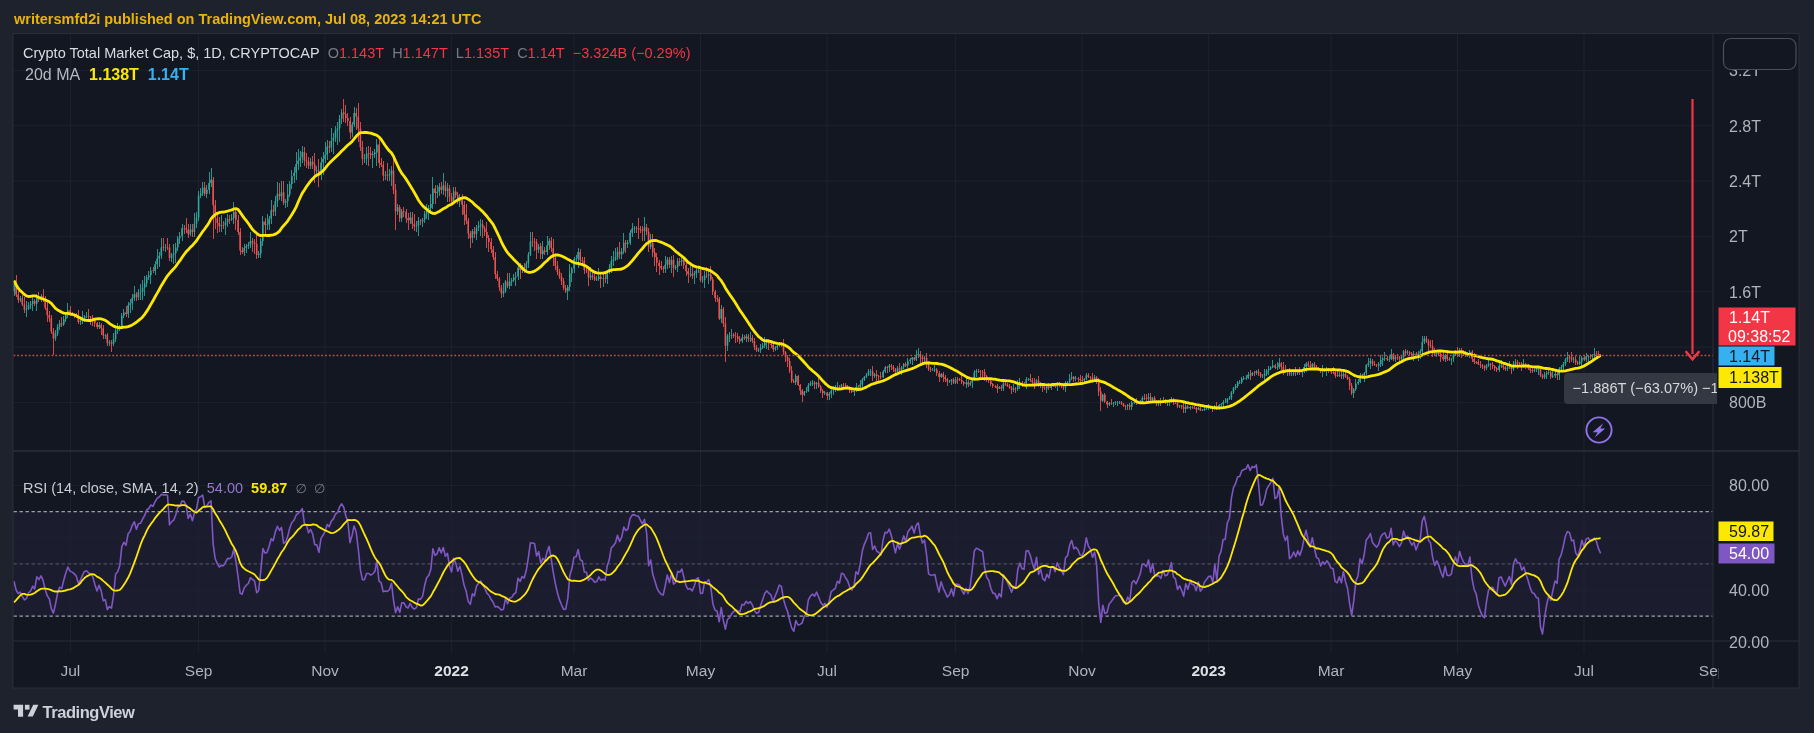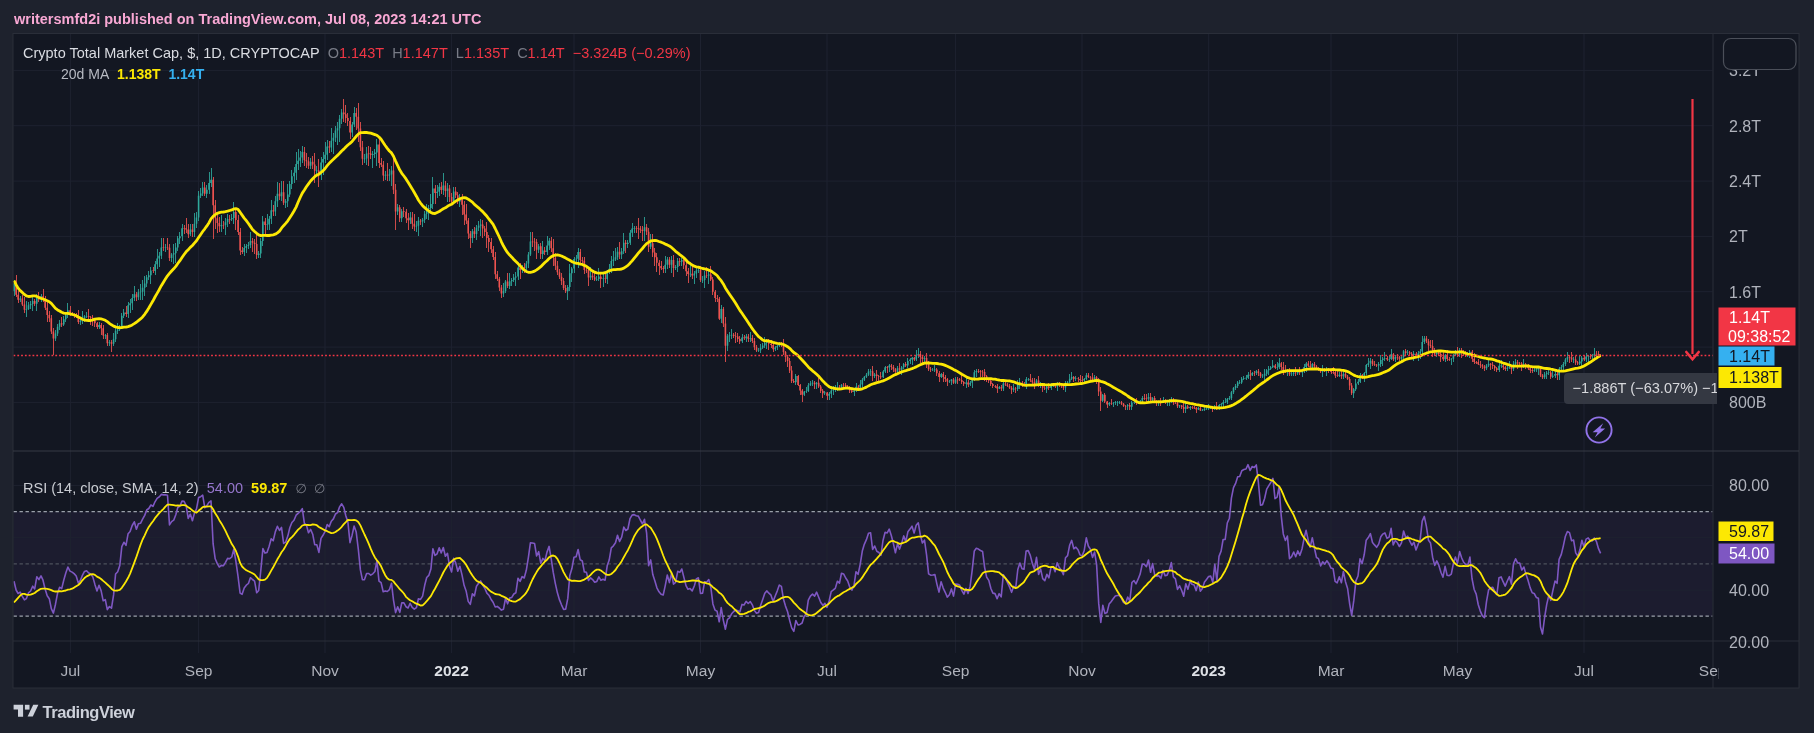--- a/index.html
+++ b/index.html
@@ -70,18 +70,18 @@
 <rect x="1723.5" y="38.5" width="72.5" height="31" rx="7.5" fill="#131722" stroke="#4b4f59" stroke-width="1.2"></rect>
 <circle cx="1599" cy="430" r="12.6" fill="none" stroke="#9173e9" stroke-width="1.9"></circle>
 <path d="M1603.2 423.2L1592.6 432.2L1597.6 432.2L1594.8 437.6L1605.2 428.4L1600.4 428.4Z" fill="#9173e9"></path>
 <g fill="#cdd1da">
       <path d="M13.6 704.8h9.5v11.9h-5.1v-7.1h-4.4z"></path>
       <rect x="24.9" y="704.8" width="4.6" height="4.8"></rect>
       <path d="M33.2 704.8h5.2l-5.6 11.8h-5.2z"></path>
     </g>
 <text x="42.5" y="711.5" fill="#cdd1da" font-size="16.5" font-weight="700" letter-spacing="-0.45" font-family="Liberation Sans, sans-serif" dominant-baseline="central">TradingView</text>
 </svg>
-<div class="abs" style="left:14px;top:11px;font-size:14.5px;font-weight:700;color:#f9a8d4;letter-spacing:0px;">writersmfd2i published on TradingView.com, Jul 08, 2023 14:21 UTC</div>
+<div class="abs" style="left:14px;top:11px;font-size:14.5px;font-weight:700;color:#eab308;letter-spacing:0px;">writersmfd2i published on TradingView.com, Jul 08, 2023 14:21 UTC</div>
 <div class="abs" style="left:23px;top:45px;font-size:14.5px;color:#dadce2;">Crypto Total Market Cap, $, 1D, CRYPTOCAP&nbsp;&nbsp;<span style="color:#787b86">O</span><span style="color:#f23645">1.143T</span>&nbsp;&nbsp;<span style="color:#787b86">H</span><span style="color:#f23645">1.147T</span>&nbsp;&nbsp;<span style="color:#787b86">L</span><span style="color:#f23645">1.135T</span>&nbsp;&nbsp;<span style="color:#787b86">C</span><span style="color:#f23645">1.14T</span>&nbsp;&nbsp;<span style="color:#f23645">−3.324B (−0.29%)</span></div>
-<div class="abs" style="left:25px;top:66px;font-size:14px;color:#b7bac2;margin-left:36px;">20d MA&nbsp;&nbsp;<span style="color:#fce803;font-weight:700">1.138T</span>&nbsp;&nbsp;<span style="color:#35b0f0;font-weight:700">1.14T</span></div>
+<div class="abs" style="left:25px;top:66px;font-size:16px;color:#b7bac2;">20d MA&nbsp;&nbsp;<span style="color:#fce803;font-weight:700">1.138T</span>&nbsp;&nbsp;<span style="color:#35b0f0;font-weight:700">1.14T</span></div>
 <div class="abs" style="left:23px;top:480px;font-size:14.5px;color:#c9ccd2;">RSI (14, close, SMA, 14, 2)&nbsp;&nbsp;<span style="color:#9576cc">54.00</span>&nbsp;&nbsp;<span style="color:#fce803;font-weight:700">59.87</span>&nbsp;&nbsp;<span style="color:#787b86;font-size:13px">∅&nbsp;&nbsp;∅</span></div>
 <div class="abs" style="left:1563.5px;top:372.5px;width:153.5px;height:31px;overflow:hidden;background:rgba(54,58,69,0.95);border-radius:4px 0 0 4px;">
 <div style="margin:7.5px 0 0 9px;font-size:14.6px;color:#d8d9dd;">−1.886T (−63.07%) −18</div>
   </div>
 </body></html>

